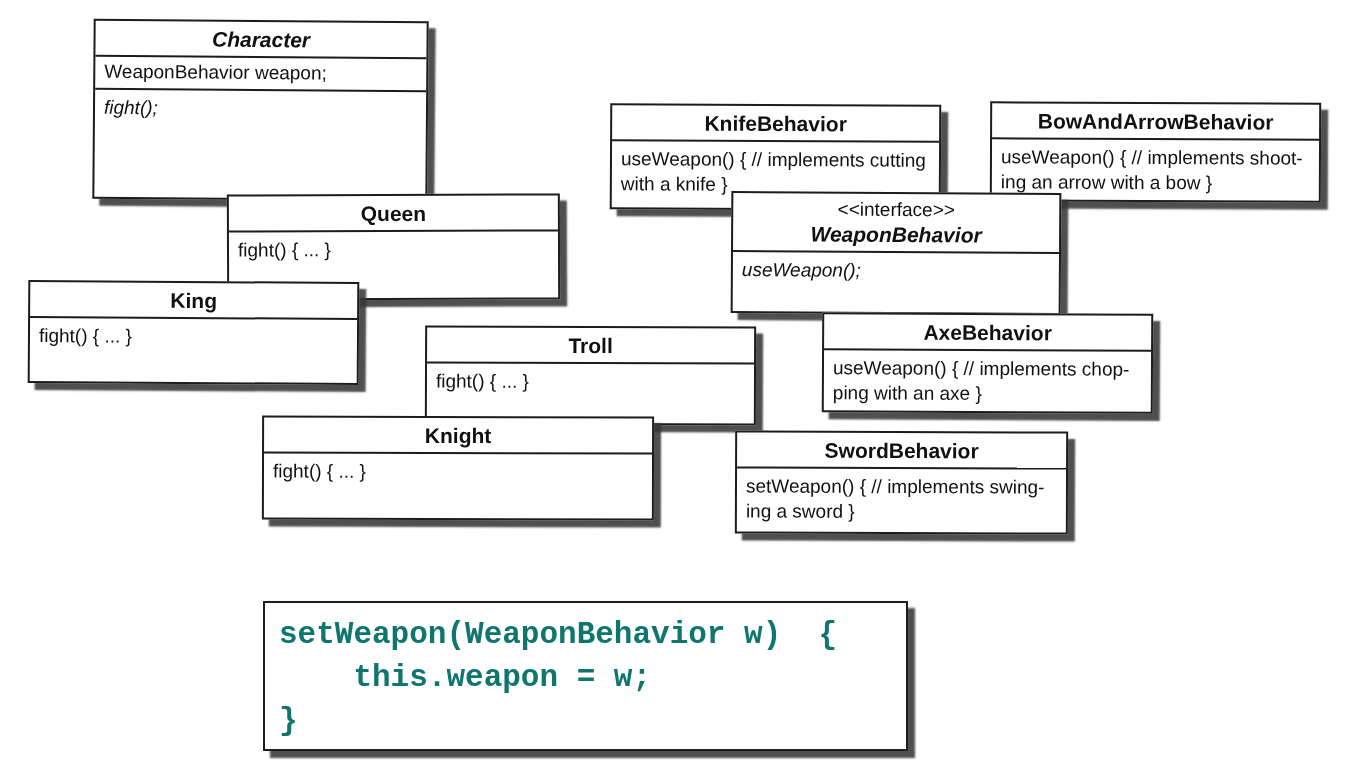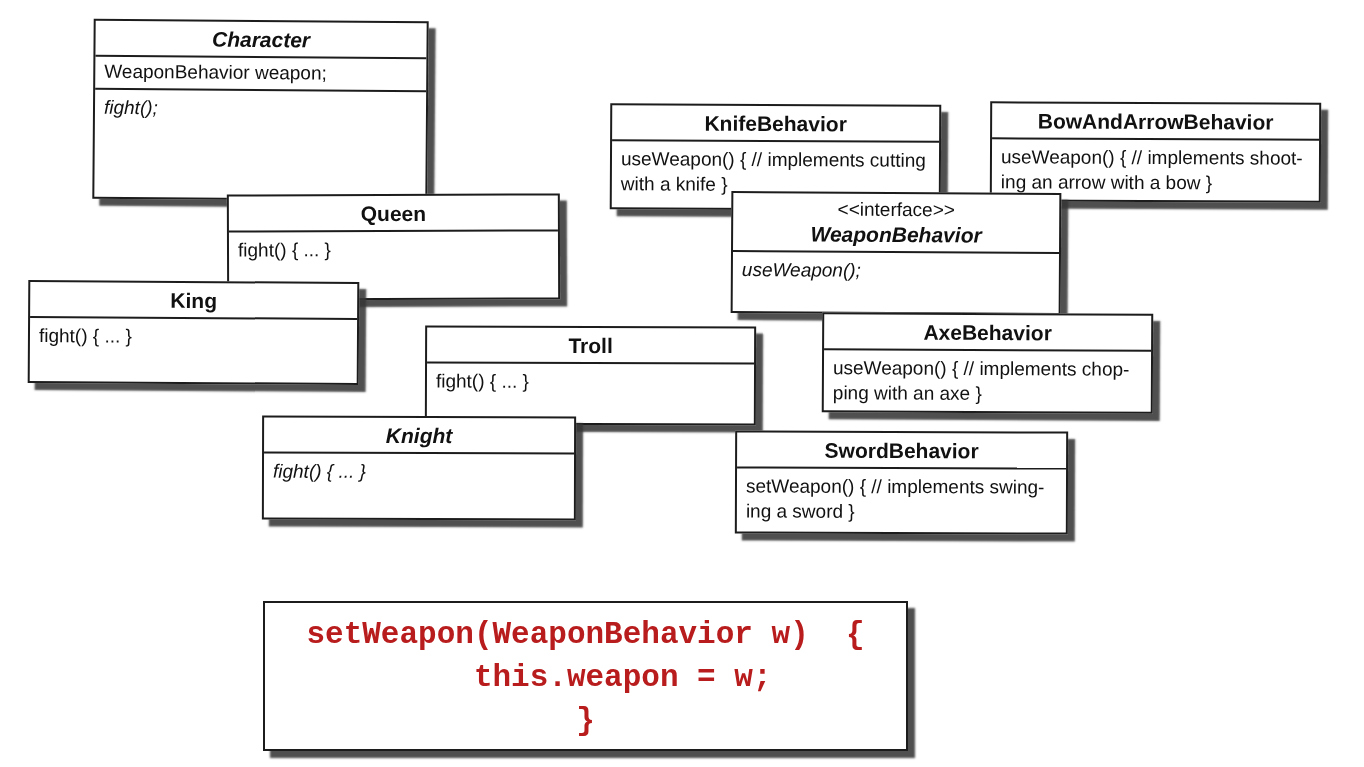--- a/index.html
+++ b/index.html
@@ -46,21 +46,21 @@
     padding: 5px 9px;
     white-space: pre-line;
   }
   .italic { font-style: italic; }
 
   
   #box-character { left: 93px;  top: 20px;  width: 335px; height: 180px; transform: rotate(0.45deg); }
   #box-queen     { left: 227px; top: 194px; width: 333px; height: 106px; transform: rotate(-0.2deg); }
   #box-king      { left: 28px;  top: 281px; width: 331px; height: 103px; transform: rotate(0.35deg); }
   #box-troll     { left: 425px; top: 326px; width: 331px; height: 99px;  transform: rotate(0.2deg); }
-  #box-knight    { left: 262px; top: 416px; width: 314px; height: 104px; transform: rotate(0.15deg); font-style: italic; }
+  #box-knight    { left: 262px; top: 416px; width: 392px; height: 104px; transform: rotate(0.15deg); }
   #box-knife     { left: 610px; top: 104px; width: 331px; height: 106px; transform: rotate(0.3deg); }
   #box-bow       { left: 990px; top: 102px; width: 331px; height: 100px; transform: rotate(0.25deg); }
   #box-iface     { left: 731px; top: 192px; width: 330px; height: 122px; transform: rotate(0.35deg); }
   #box-axe       { left: 822px; top: 313px; width: 331px; height: 100px; transform: rotate(0.3deg); }
   #box-sword     { left: 735px; top: 431px; width: 333px; height: 103px; transform: rotate(0.2deg); }
 
   .code-box {
     position: absolute;
     left: 263px;
     top: 601px;
@@ -70,22 +70,21 @@
     border: 2px solid #1c1c1c;
     box-shadow: 7px 7px 2px rgba(55,55,55,0.88);
     padding: 10px 14px;
   }
   .code-text {
     font-family: "Liberation Mono", "DejaVu Sans Mono", monospace;
     font-weight: bold;
     font-size: 31px;
     line-height: 43px;
     white-space: pre;
-    color: #b91c1c;
-    text-align: center;
+    color: #0f766e;
   }
 </style>
 </head>
 <body>
 
 <div class="uml-box" id="box-character">
   <div class="uml-title italic">Character</div>
   <div class="uml-attrs">WeaponBehavior weapon;</div>
   <div class="uml-body italic">fight();</div>
 </div>

